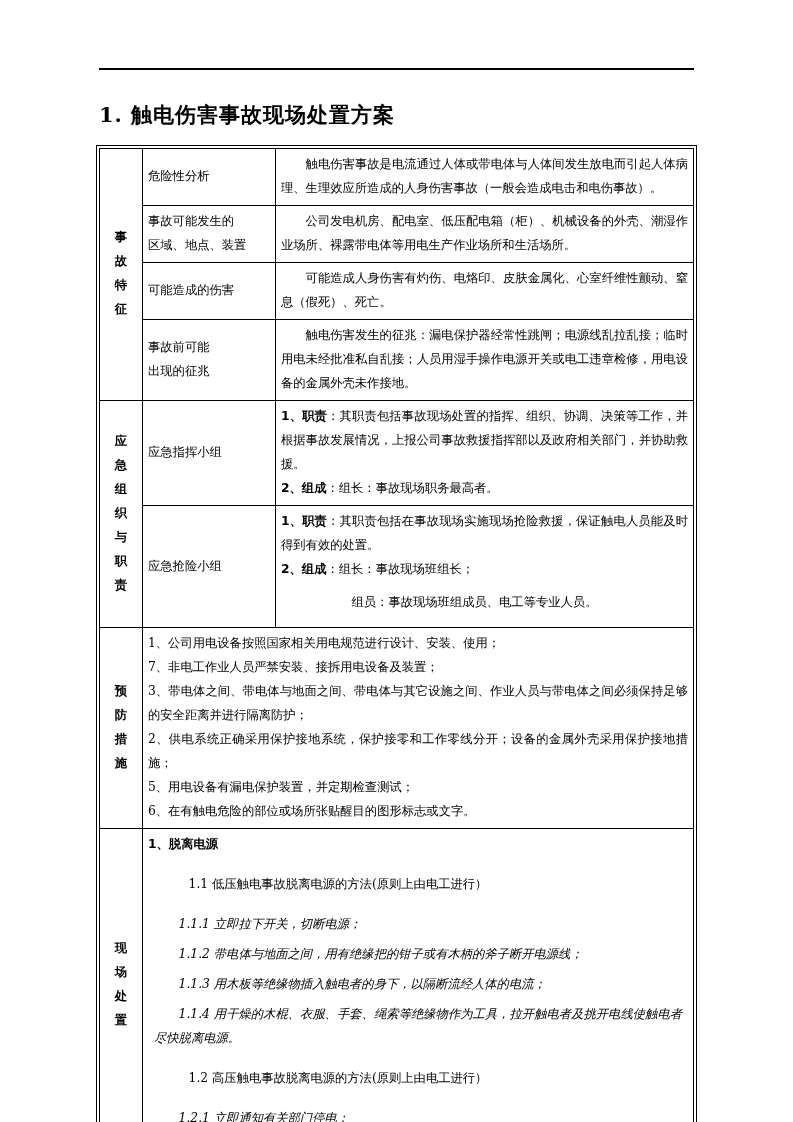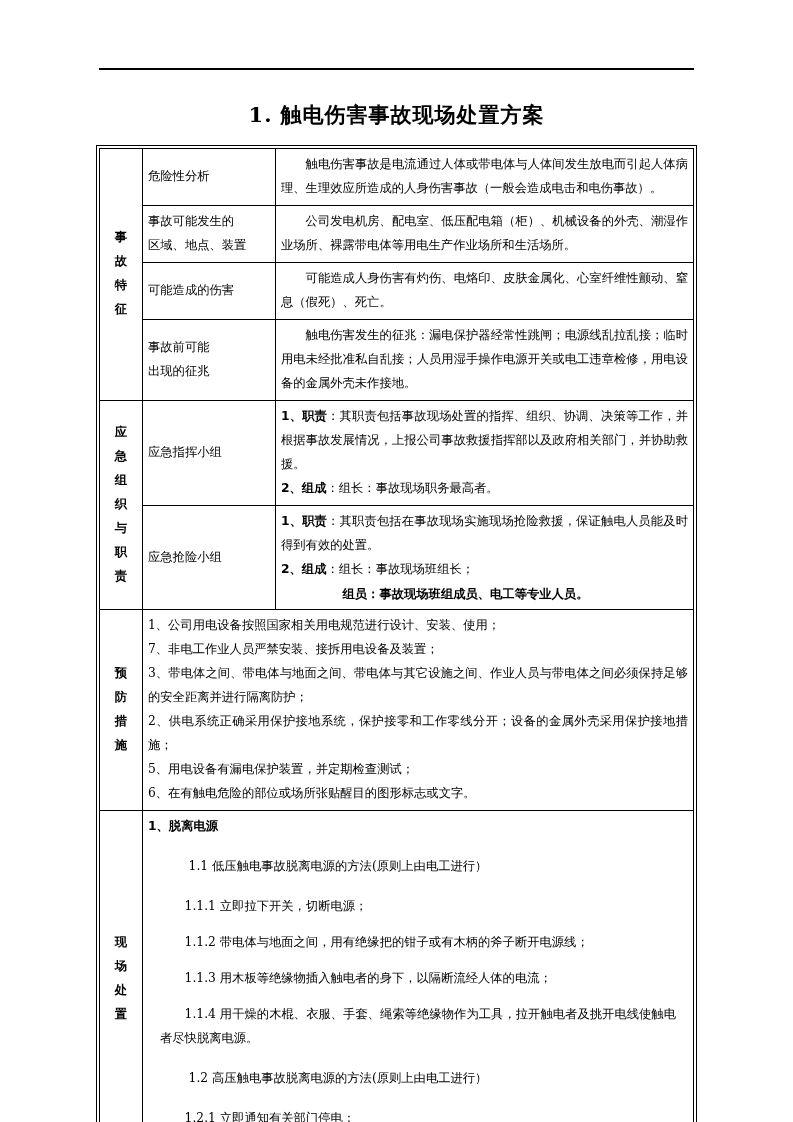--- a/index.html
+++ b/index.html
@@ -24,21 +24,20 @@
   .header-rule {
     margin-top: 68px;
     height: 0;
     border-top: 2px solid #000;
     width: 100%;
   }
   .doc-title {
     margin: 0;
     padding-top: 31px;
     padding-bottom: 19px;
-    text-align: center;
     font-size: 21px;
     font-weight: bold;
     letter-spacing: 1px;
     font-family: "DejaVu Sans", "Liberation Sans", sans-serif;
   }
   .doc-title .num {
     font-family: "DejaVu Serif", "Liberation Serif", serif;
     margin-right: 8px;
   }
 
@@ -87,27 +86,27 @@
   }
   .p-flat {
     margin: 0;
     text-indent: 0;
   }
   .p-l1 {
     margin: 16px;
     text-indent: 2em;
   }
   .p-l2 {
-    margin: 12px;
+    margin: 6px;
     text-indent: 2em;
+    font-style: italic;
   }
   .p-l3 {
-    margin: 0;
+    margin: 9px;
     text-indent: 5em;
-    font-weight: bold;
   }
   b.lbl {
     font-weight: bold;
     font-family: "DejaVu Sans", "Liberation Sans", sans-serif;
   }
   .strong-line {
     font-weight: bold;
     font-family: "DejaVu Sans", "Liberation Sans", sans-serif;
   }
 </style>

